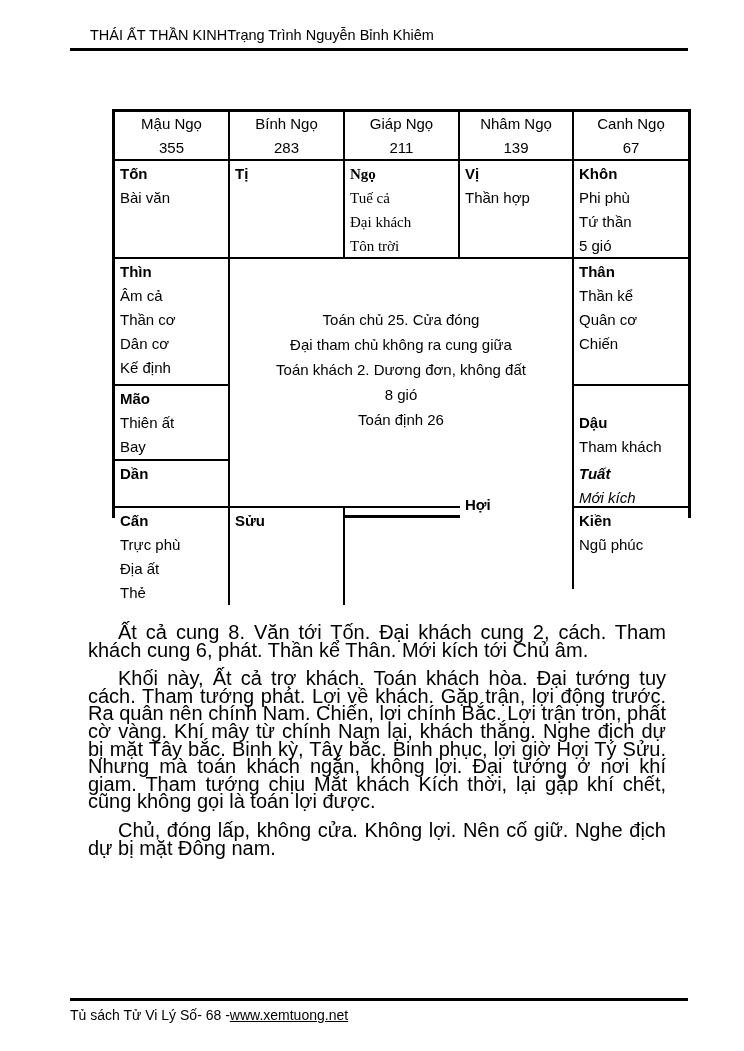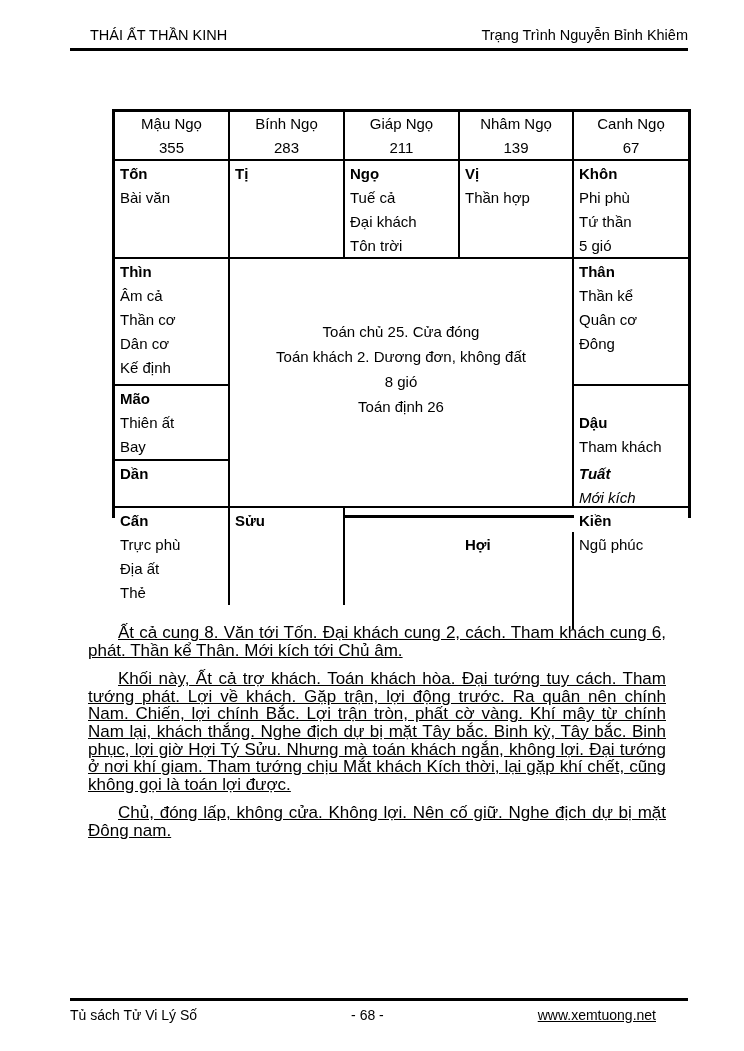--- a/index.html
+++ b/index.html
@@ -5,21 +5,21 @@
   * { margin:0; padding:0; box-sizing:border-box; }
   html,body { background:#ffffff; }
   .page {
     position:relative; width:744px; height:1051px; background:#ffffff;
     color:#000; font-family:"Liberation Sans", sans-serif; overflow:hidden;
   }
 
   
   .page-header {
     position:absolute; left:70px; top:27px; width:618px;
-    display:flex; justify-content:space-between; align-items:flex-end;
+    display:flex; justify-content:flex-start; align-items:flex-end;
     font-size:14.5px; padding-bottom:5px; border-bottom:3px solid #000;
   }
   .page-header .h-left { padding-left:20px; }
 
   
   .t-table {
     position:absolute; left:112px; top:109px; width:579px; height:409px;
     border:3px solid #000;
   }
   .cell {
@@ -31,29 +31,29 @@
   .cell-title { font-weight:bold; }
   .year { text-align:center; padding:0; line-height:24px; }
   .center-cell {
     display:flex; flex-direction:column; justify-content:center;
     text-align:center; padding-bottom:28px; line-height:25px;
   }
 
   
   .body-text { position:absolute; left:88px; top:624px; width:578px; }
   .body-text p {
-    font-size:17px; line-height:17.6px; text-align:justify;
-    text-indent:30px; margin-bottom:11px;text-decoration:underline;
+    font-size:20px; line-height:17.6px; text-align:justify;
+    text-indent:30px; margin-bottom:11px;
   }
 
   
   .page-footer {
     position:absolute; left:70px; top:998px; width:618px;
     border-top:3px solid #000; padding-top:6px;
-    display:flex; justify-content:space-between; align-items:baseline;
+    display:flex; align-items:baseline;
     font-size:14px;
   }
   .page-footer .f-right { text-decoration:underline; margin-right:32px; }
 </style>
 </head>
 <body>
 
 <div class="page">
 
   <div class="page-header">
@@ -87,21 +87,21 @@
     <div class="cell br bb" style="left:0;top:49px;width:115px;height:98px;">
       <div class="cell-title">Tốn</div>
       <div>
           <div>Bài văn</div>
         </div>
     </div>
     <div class="cell br bb" style="left:115px;top:49px;width:115px;height:98px;">
       <div class="cell-title">Tị</div>
       <div></div>
     </div>
-    <div class="cell br bb" style="left:230px;top:49px;width:115px;height:98px;">
+    <div class="cell br bb" style="left:230px;top:49px;width:115px;height:98px;font-family:Liberation Serif, serif;">
       <div class="cell-title">Ngọ</div>
       <div>
           <div>Tuế cả</div>
           <div>Đại khách</div>
           <div>Tôn trời</div>
         </div>
     </div>
     <div class="cell br bb" style="left:345px;top:49px;width:114px;height:98px;">
       <div class="cell-title">Vị</div>
       <div>
@@ -134,32 +134,33 @@
         </div>
     </div>
     <div class="cell br bb" style="left:0;top:349px;width:115px;height:47px;">
       <div class="cell-title">Dần</div>
       <div></div>
     </div>
 
     <div class="cell center-cell br bb" style="left:115px;top:147px;width:344px;height:249px;">
       <div>
           <div>Toán chủ 25. Cửa đóng</div>
+          <div>Đại tham chủ không ra cung giữa</div>
           <div>Toán khách 2. Dương đơn, không đất</div>
           <div>8 gió</div>
           <div>Toán định 26</div>
         </div>
     </div>
 
     <div class="cell bb" style="left:459px;top:147px;width:114px;height:127px;">
       <div class="cell-title">Thân</div>
       <div>
           <div>Thần kể</div>
           <div>Quân cơ</div>
-          <div>Đông</div>
+          <div>Chiến</div>
         </div>
     </div>
     <div class="cell bb" style="left:459px;top:274px;width:114px;height:75px;margin-top:24px;">
       <div class="cell-title">Dậu</div>
       <div>
           <div>Tham khách</div>
           <div>3 gió</div>
         </div>
     </div>
     <div class="cell bb" style="left:459px;top:349px;width:114px;height:47px;font-style:italic;">
@@ -174,21 +175,21 @@
       <div>
           <div>Trực phù</div>
           <div>Địa ất</div>
           <div>Thẻ</div>
         </div>
     </div>
     <div class="cell br" style="left:115px;top:396px;width:115px;height:97px;">
       <div class="cell-title">Sửu</div>
       <div></div>
     </div>
-    <div class="cell br" style="left:345px;top:420px;width:114px;height:97px;">
+    <div class="cell br" style="left:345px;top:380px;width:114px;height:97px;">
       <div class="cell-title">Hợi</div>
       <div></div>
     </div>
     <div class="cell" style="left:459px;top:396px;width:114px;height:97px;">
       <div class="cell-title">Kiền</div>
       <div>
           <div>Ngũ phúc</div>
         </div>
     </div>
 

